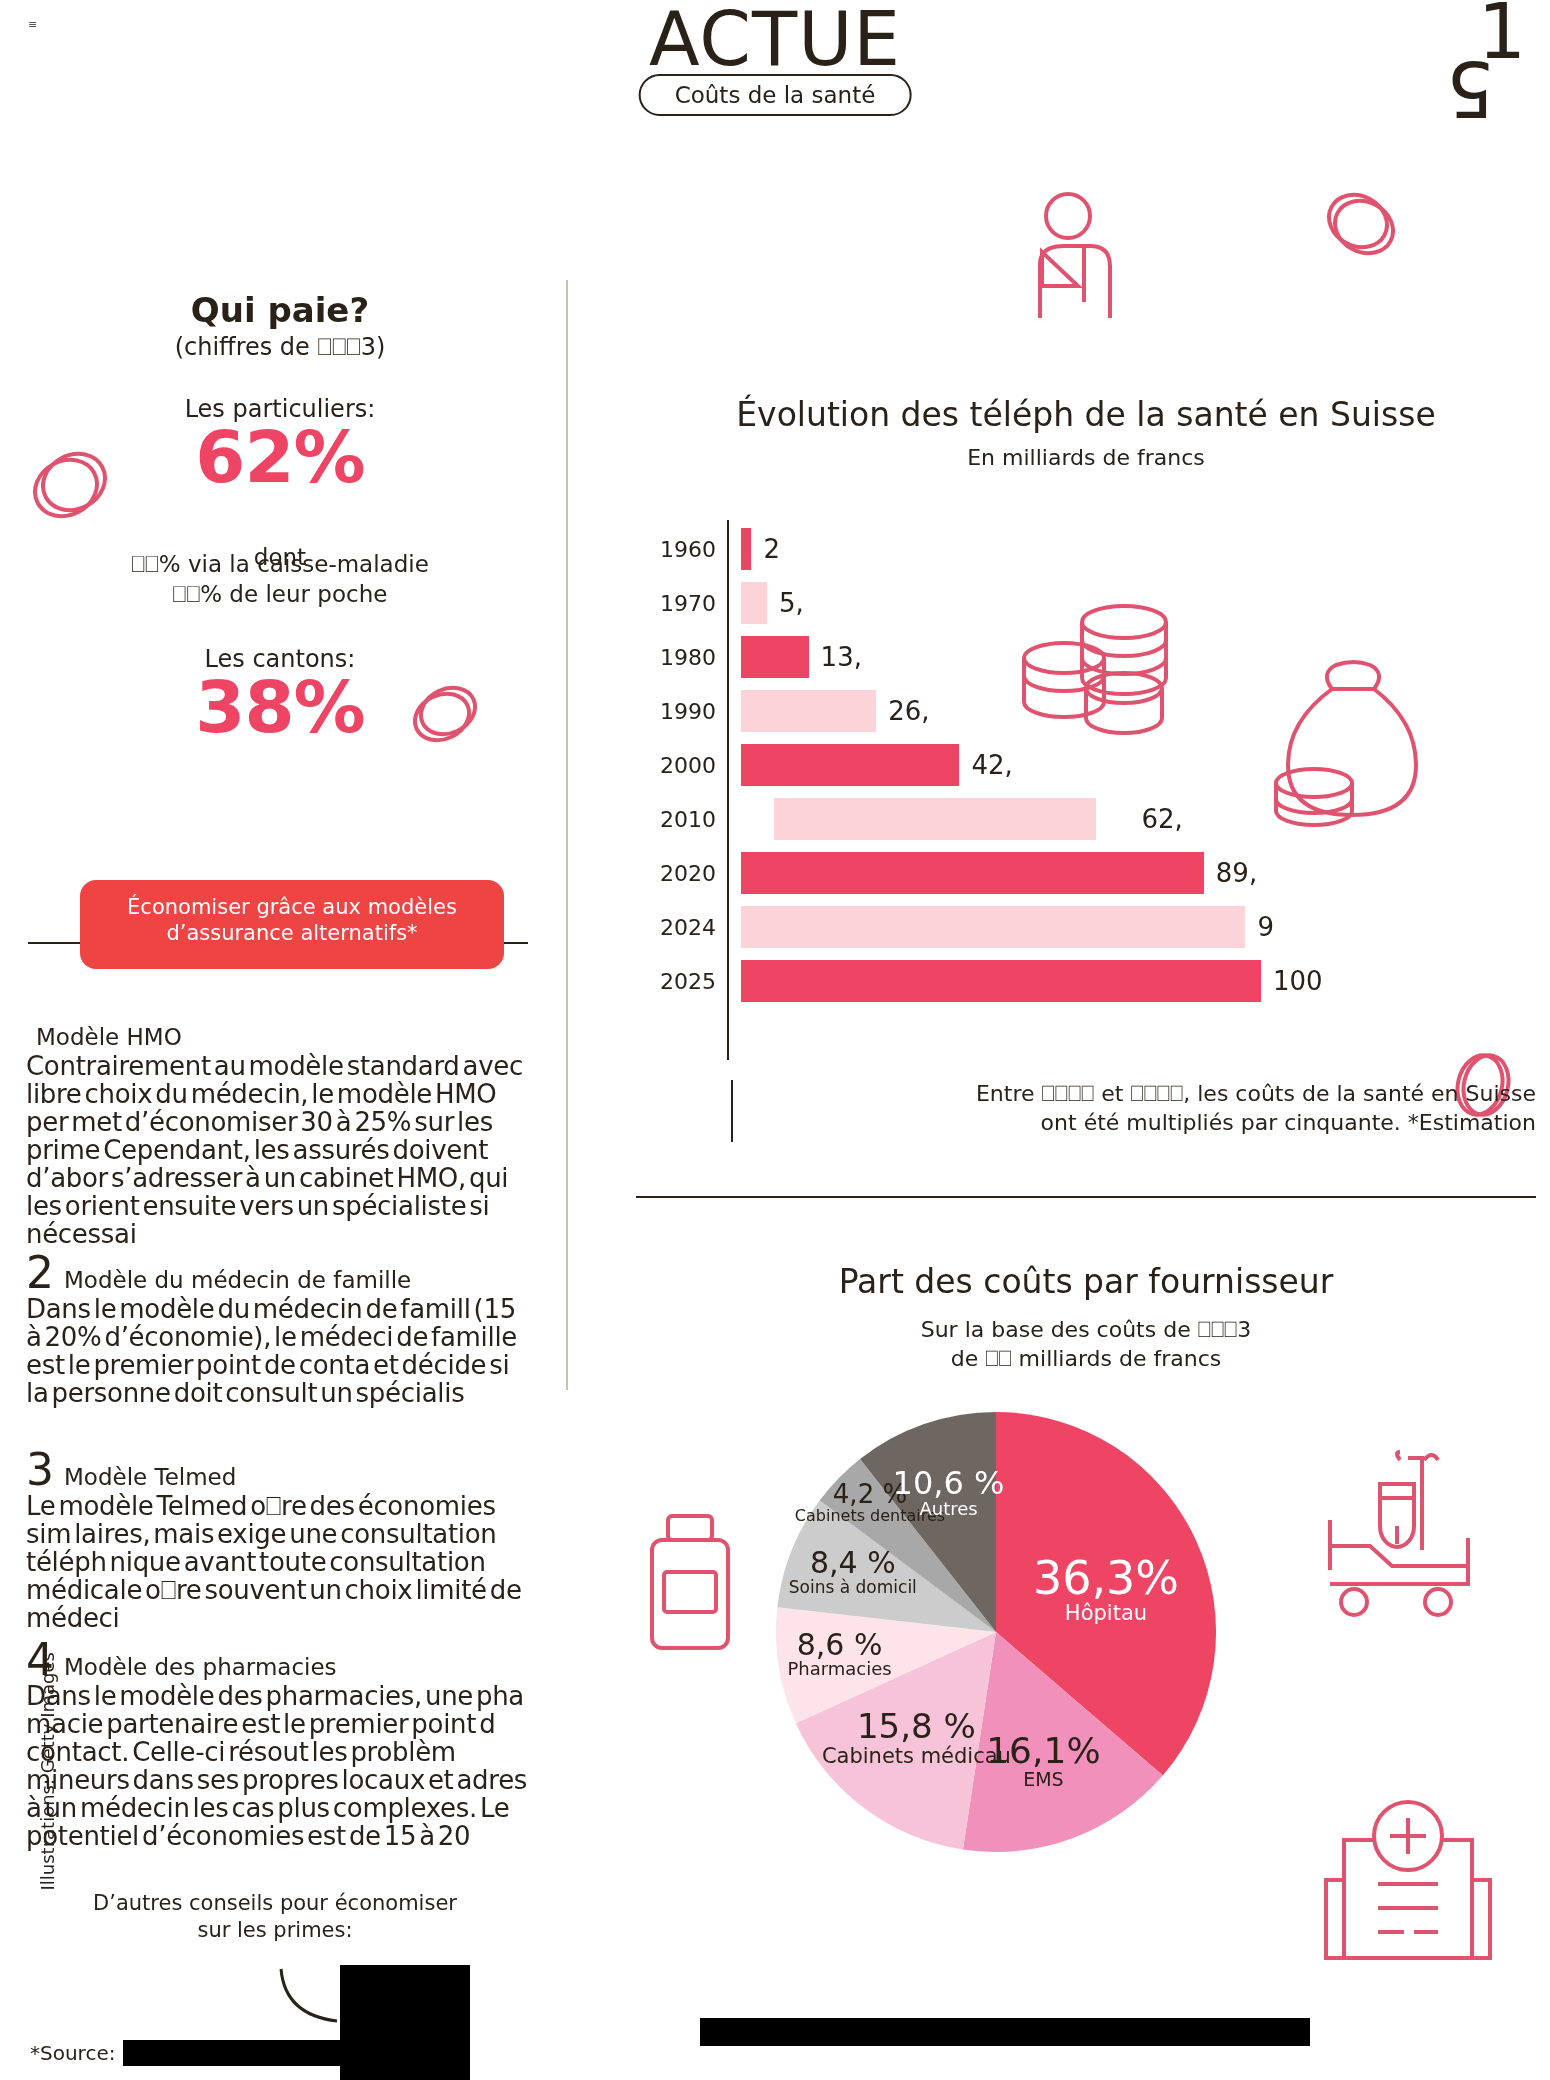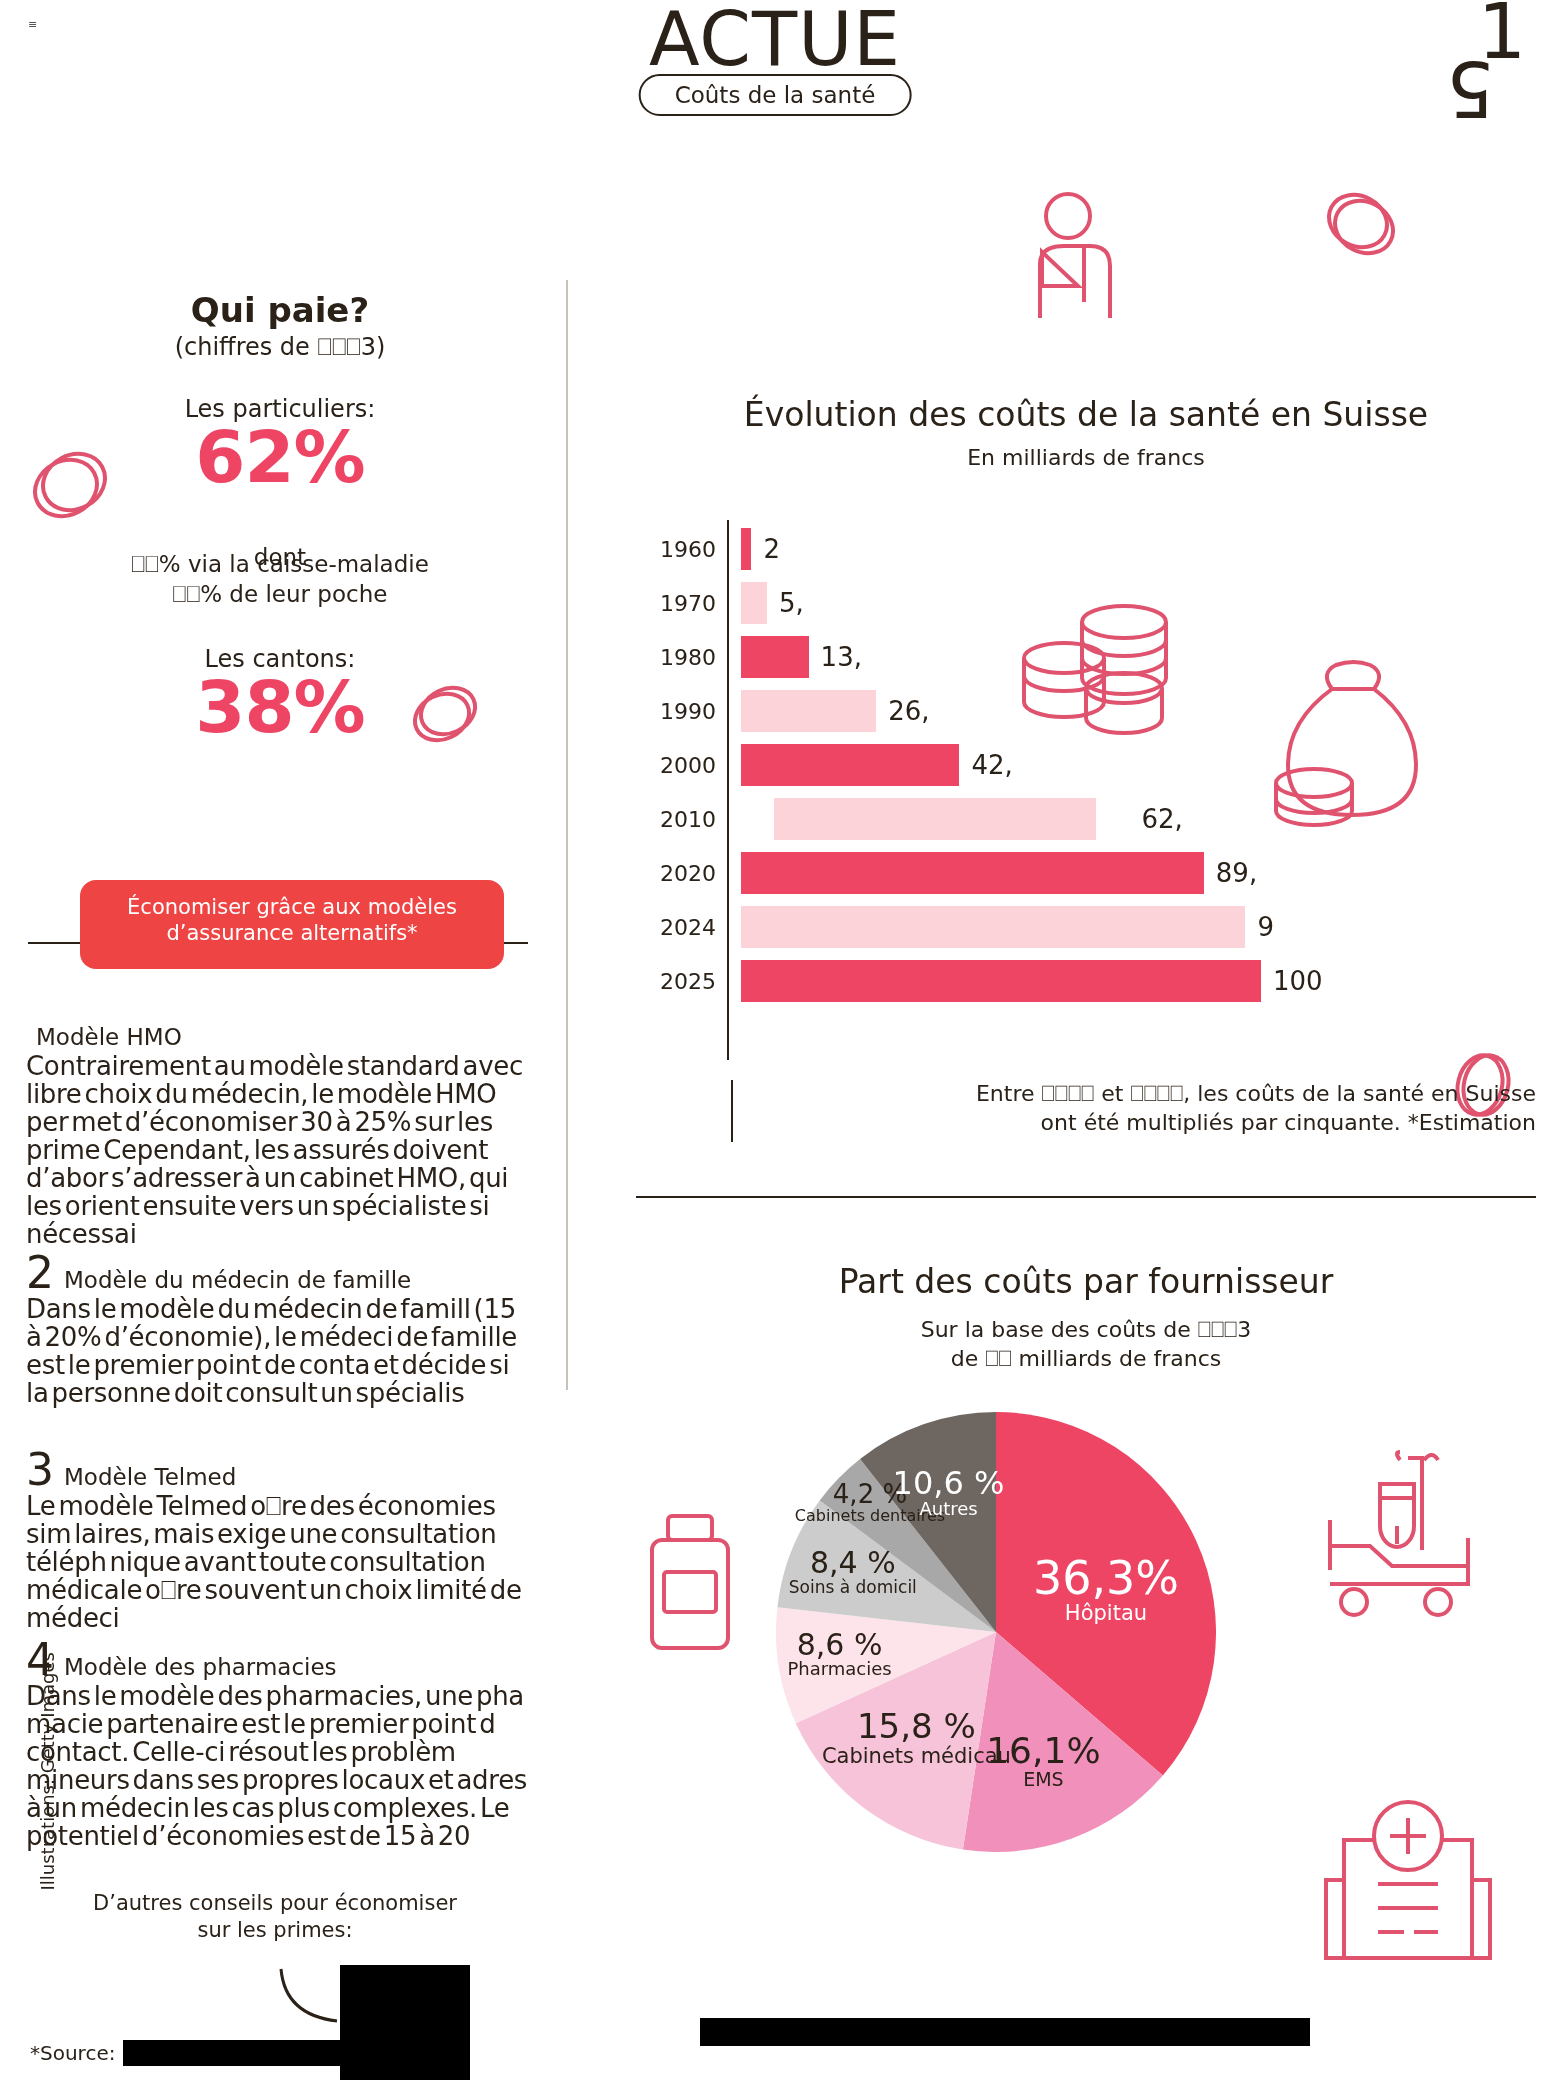--- a/index.html
+++ b/index.html
@@ -254,21 +254,21 @@
   </svg>
   <div class="qr"></div>
 
   <div class="srcline">
     <span>*Source:</span>
     <span class="redact" style="width:290px;"></span>
   </div>
   <div class="credit">Illustrations:  Getty Images</div>
   <div class="redact-bottom"></div>
 
-  <div class="bc-title">Évolution  des coûts  de la santé en Suisse</div>
+  <div class="bc-title">Évolution  des téléph  de la santé en Suisse</div>
   <div class="bc-sub">En milliards  de francs</div>
   <div class="bc" id="bar-chart">
     <div class="bc-axis"></div>
   <div class="bc-row" style="top: 6px;">
         <div class="bc-ylab">1960</div>
         <div class="bc-bar" style="width: 10.4px; background: rgb(238, 69, 101);"></div>
         <div class="bc-val">2</div>
       </div>
       <div class="bc-row" style="top: 60px;">
         <div class="bc-ylab">1970</div>

